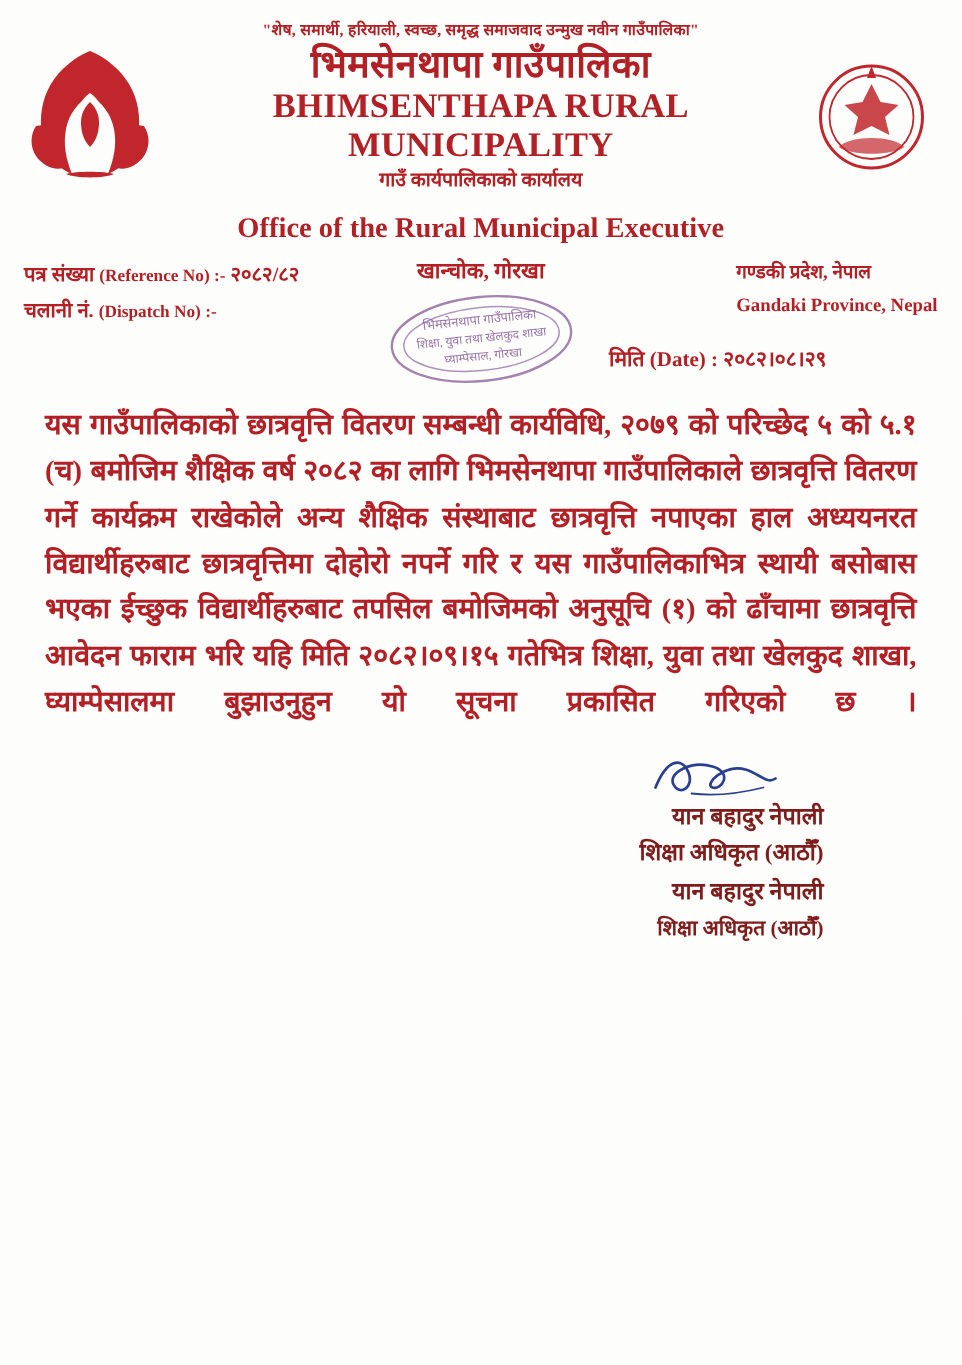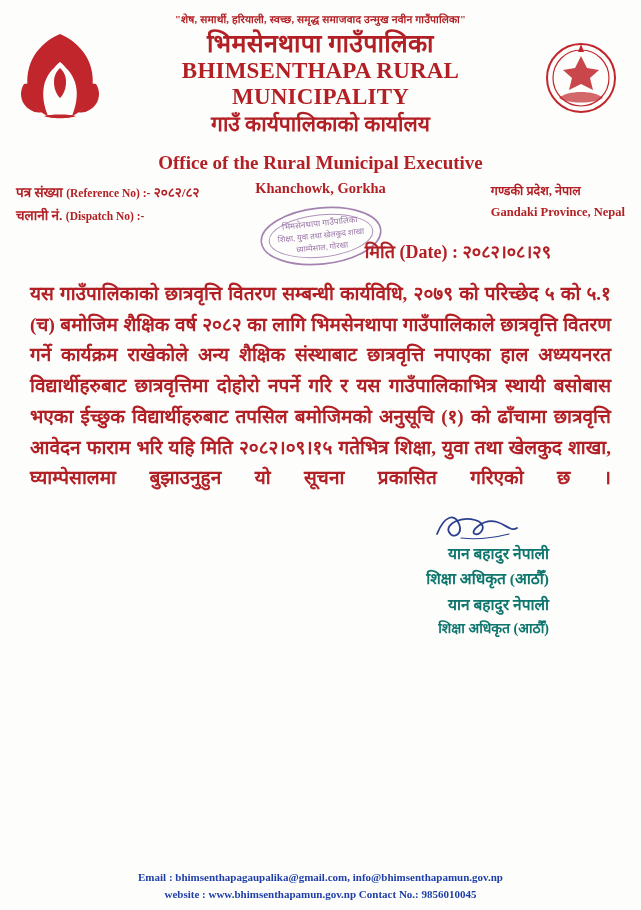--- a/index.html
+++ b/index.html
@@ -60,21 +60,21 @@
     letter-spacing: 0.3px;
   }
   .eng-title {
     font-size: 23px;
     font-weight: bold;
     color: #b21f24;
     line-height: 1.15;
     letter-spacing: 0.2px;
   }
   .nep-sub {
-    font-size: 21px;
+    font-size: 13px;
     font-weight: bold;
     color: #b21f24;
     line-height: 1.2;
     margin-top: 1px;
   }
   .eng-sub {
     font-size: 19px;
     font-weight: bold;
     color: #b21f24;
     line-height: 1.2;
@@ -124,21 +124,21 @@
     top: 2px;
     font-size: 12.5px;
     font-weight: bold;
     line-height: 1.7;
     color: #b21f24;
   }
   .date-line {
     position: absolute;
     right: 90px;
     top: 60px;
-    font-size: 18px;
+    font-size: 14px;
     font-weight: bold;
     color: #b21f24;
     white-space: nowrap;
   }
   .stamp {
     position: absolute;
     left: 50%;
     transform: translateX(-50%) rotate(-6deg);
     top: 26px;
     width: 128px;
@@ -165,21 +165,21 @@
     text-align-last: justify;
     font-weight: 700;
   }
   .body-text p { margin: 0; }
 
   
   .sign-block {
     margin-top: 14px;
     text-align: right;
     padding-right: 92px;
-    color: #0f766e;
+    color: #7f1d1d;
   }
   .sign-scribble {
     height: 34px;
     display: flex;
     justify-content: flex-end;
     align-items: flex-end;
     padding-right: 26px;
   }
   .sign-name {
     font-size: 15.5px;
@@ -264,21 +264,21 @@
         <span class="small">(Reference No) :-</span>
         <span>२०८२/८२</span>
       </div>
       <div>
         <span>चलानी नं.</span>
         <span class="small">(Dispatch No) :-</span>
       </div>
     </div>
 
     <div class="meta-center">
-      <div class="eng-place">Khanchowk, Gorkha</div>
+      <div class="nep-place">खान्चोक, गोरखा</div>
     </div>
 
     <div class="meta-right">
       <div>गण्डकी प्रदेश, नेपाल</div>
       <div>Gandaki Province, Nepal</div>
     </div>
 
     <div class="stamp">
       <svg width="128" height="62" viewBox="0 0 128 62" aria-hidden="true">
         <ellipse cx="64" cy="31" rx="60" ry="28" fill="none" stroke="#7b4a8f" stroke-width="1.6" opacity="0.8"></ellipse>
@@ -308,18 +308,14 @@
         <path d="M6 24 C14 4 24 4 28 14 C32 24 22 30 18 22 C14 14 30 6 44 10 C58 14 50 26 44 24 C38 22 52 8 66 12 C76 15 80 22 86 18" fill="none" stroke="#2a3f8f" stroke-width="1.8" stroke-linecap="round"></path>
         <path d="M30 28 C46 30 62 28 78 24" fill="none" stroke="#2a3f8f" stroke-width="1.2" stroke-linecap="round"></path>
       </svg>
     </div>
     <div class="sign-name">यान बहादुर नेपाली</div>
     <div class="sign-post">शिक्षा अधिकृत (आठौँ)</div>
     <div class="sign-name2">यान बहादुर नेपाली</div>
     <div class="sign-post2">शिक्षा अधिकृत (आठौँ)</div>
   </div>
 
-  <div class="footer">
-    <div>Email : bhimsenthapagaupalika@gmail.com, info@bhimsenthapamun.gov.np</div>
-    <div class="line2">website : www.bhimsenthapamun.gov.np Contact No.: 9856010045</div>
-  </div>
 
 </div>
 
 </body></html>

